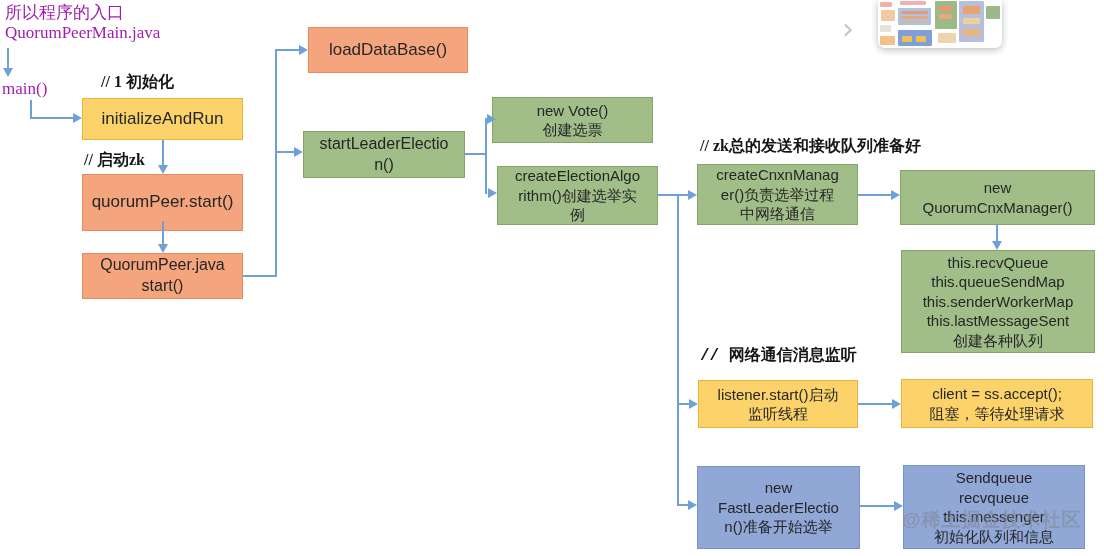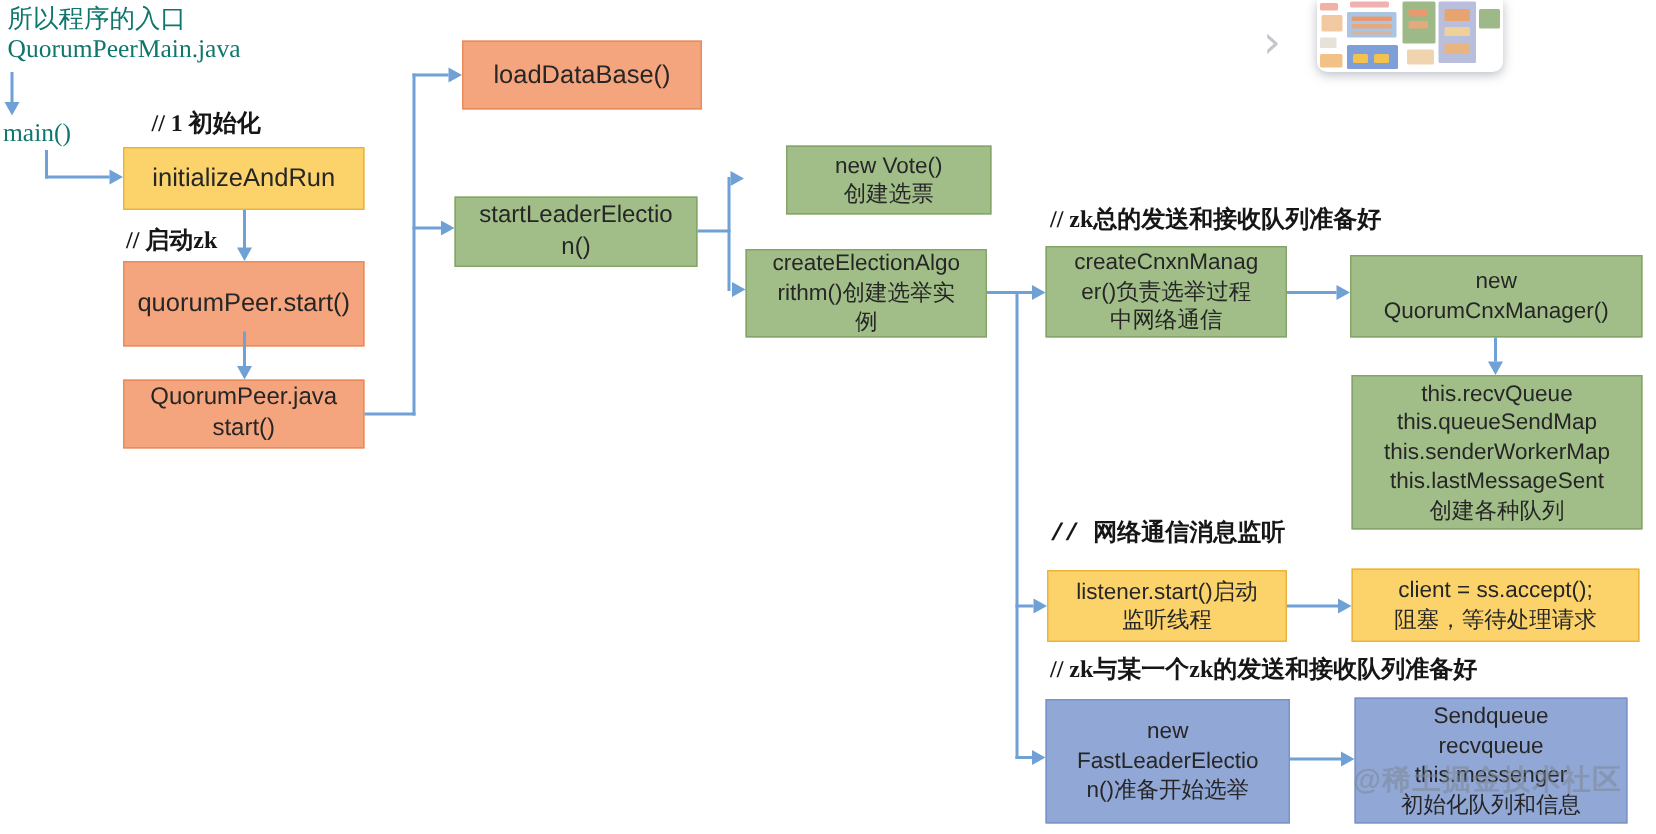--- a/index.html
+++ b/index.html
@@ -20,21 +20,21 @@
   .green {background:var(--green_fill); border-color:var(--green_border);}
   .blue  {background:var(--blue_fill);  border-color:var(--blue_border);}
 
   
   .comment{
     position:absolute;font-family:"Liberation Serif",serif;font-weight:bold;
     font-size:16px;color:#161616;white-space:nowrap;
   }
   .note{
     position:absolute;font-family:"Liberation Serif",serif;
-    font-size:17px;color:#0f766e;white-space:nowrap;
+    font-size:17px;color:#a21caf;white-space:nowrap;
   }
 
   
   .hline{position:absolute;height:2px;background:var(--arrow);}
   .vline{position:absolute;width:2px;background:var(--arrow);}
   .ah-r{position:absolute;width:0;height:0;
         border-top:5px solid transparent;border-bottom:5px solid transparent;
         border-left:9px solid var(--arrow);}
   .ah-d{position:absolute;width:0;height:0;
         border-left:5px solid transparent;border-right:5px solid transparent;
@@ -64,30 +64,29 @@
 <div id="canvas">
 
   <div class="note" style="left:5px;top:1px;">所以程序的入口</div>
   <div class="note" style="left:5px;top:23px;">QuorumPeerMain.java</div>
   <div class="note" style="left:2px;top:79px;">main()</div>
 
   <div class="comment" style="left:101px;top:72px;">// 1 初始化</div>
   <div class="comment" style="left:84px;top:150px;">// 启动zk</div>
   <div class="comment" style="left:700px;top:136px;">// zk总的发送和接收队列准备好</div>
   <div class="comment" style="left:700px;top:345px;font-family:Liberation Mono, monospace;">// 网络通信消息监听</div>
-  <div class="comment" style="left:700px;top:436px;">// zk与某一个zk的发送和接收队列准备好</div>
 
   <div class="node orange fs17" style="left:308px;top:27px;width:160px;height:46px;">loadDataBase()</div>
   <div class="node yellow fs17" style="left:82px;top:98px;width:161px;height:42px;">initializeAndRun</div>
   <div class="node orange fs17" style="left:82px;top:174px;width:161px;height:57px;">quorumPeer.start()</div>
   <div class="node orange fs16" style="left:82px;top:253px;width:161px;height:46px;">QuorumPeer.java
 start()</div>
   <div class="node green fs16" style="left:303px;top:131px;width:162px;height:47px;">startLeaderElectio
 n()</div>
-  <div class="node green" style="left:524px;top:97px;width:137px;height:46px;">new Vote()
+  <div class="node green" style="left:492px;top:97px;width:161px;height:46px;">new Vote()
 创建选票</div>
   <div class="node green" style="left:497px;top:166px;width:161px;height:59px;">createElectionAlgo
 rithm()创建选举实
 例</div>
   <div class="node green" style="left:697px;top:164px;width:161px;height:61px;">createCnxnManag
 er()负责选举过程
 中网络通信</div>
   <div class="node green" style="left:900px;top:170px;width:195px;height:55px;">new
 QuorumCnxManager()</div>
   <div class="node green" style="left:901px;top:250px;width:194px;height:103px;">this.recvQueue

